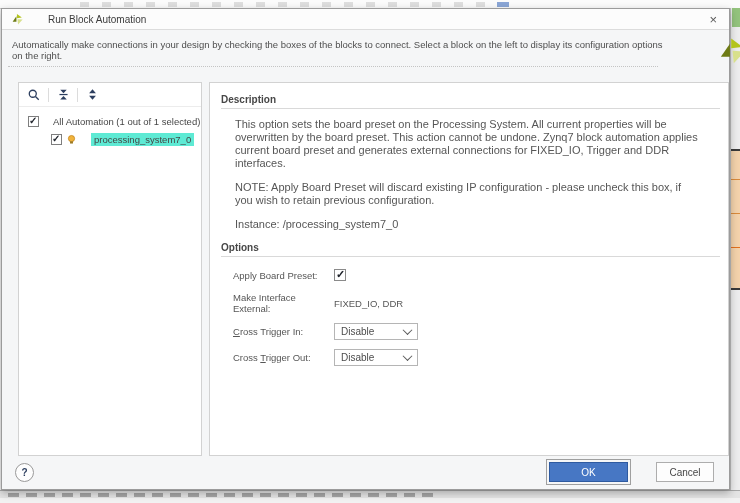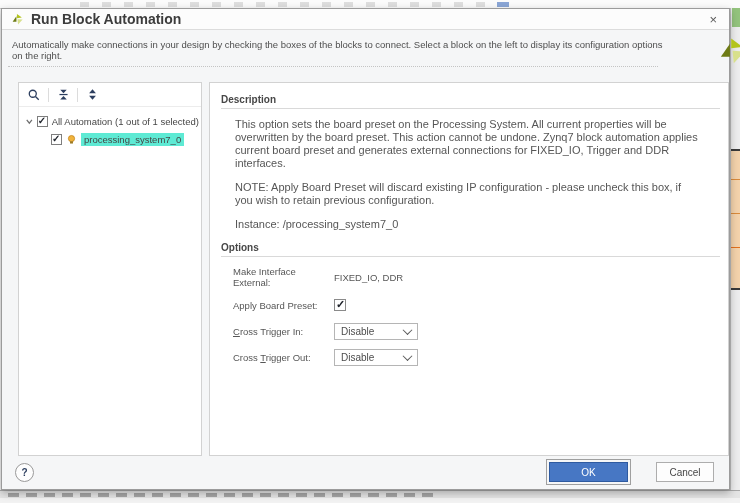--- a/index.html
+++ b/index.html
@@ -22,42 +22,42 @@
   .app-bottom-strip{position:absolute;left:0;top:490px;width:740px;height:13px;background:#e4e4e4;border-top:1px solid #a9a9a9;}
   .app-bottom-strip .smudge{position:absolute;left:8px;top:2px;width:430px;height:4px;
     background:repeating-linear-gradient(90deg,#8f8f8f 0 11px,transparent 11px 18px);opacity:.75;}
   .app-bottom-strip .lower{position:absolute;left:0;top:7px;width:100%;height:6px;background:#f2f2f2;}
 
   
   .dialog{position:absolute;left:1px;top:8px;width:729px;height:482px;background:#f5f6f7;
     border:1px solid #9b9b9b;box-sizing:border-box;box-shadow:0 3px 8px rgba(0,0,0,.28);}
   .titlebar{position:absolute;left:0;top:0;width:100%;height:21px;background:#fcfcfc;
     border-bottom:1px solid #dcdcdc;display:flex;align-items:center;box-sizing:border-box;padding:0 10px 0 9px;}
-  .titlebar .title{font-size:14px;color:#3c3c3c;margin-left:7px;font-weight:bold;}
+  .titlebar .title{font-size:10px;color:#3c3c3c;margin-left:24px;}
   .titlebar .close{margin-left:auto;font-size:13px;line-height:13px;color:#5a5a5a;cursor:default;padding:0 2px;}
   .logo-sm{width:13px;height:13px;display:block;}
   .msg-row{position:absolute;left:0;top:21px;width:100%;height:37px;padding-left:32px;}
   .msg-text{position:absolute;left:10px;top:9px;width:655px;font-size:9.5px;color:#4e4e4e;}
   .msg-sep{position:absolute;left:6px;top:36px;width:650px;border-bottom:1px dotted #c4c4c4;}
   .logo-lg{position:absolute;right:13px;top:6px;width:31px;height:31px;}
 
   
   .left-panel{position:absolute;left:16px;top:73px;width:184px;height:374px;background:#ffffff;
     border:1px solid #d2d2d2;box-sizing:border-box;}
   .panel-toolbar{height:23px;display:flex;align-items:center;padding-left:7px;border-bottom:1px solid #ececec;}
   .tb-icon{width:16px;height:16px;display:flex;align-items:center;justify-content:center;cursor:default;}
   .tb-sep{width:1px;height:14px;background:#dcdcdc;margin:0 6px;}
   .tree{padding:6px 2px 0 4px;font-size:9.5px;color:#464646;}
   .tree-row{display:flex;align-items:center;height:16px;white-space:nowrap;}
   .tree-row.child{margin-left:28px;margin-top:2px;}
   .chev{width:9px;height:9px;margin:0 3px 0 2px;}
   .cbx{width:11px;height:11px;background:#fff;border:1px solid #7e7e7e;box-sizing:border-box;
     position:relative;display:inline-block;flex:0 0 auto;}
   .cbx.checked::after{content:"✓";position:absolute;left:0px;top:-2px;font-size:10px;color:#20242c;font-weight:bold;}
-  .tree-label{margin-left:4px;text-align:center;}
+  .tree-label{margin-left:14px;text-align:center;}
   .tree-label.selected{background:#5eead4;padding:1px 3px;}
   .ip-icon{width:11px;height:11px;margin-left:4px;flex:0 0 auto;}
 
   
   .right-panel{position:absolute;left:207px;top:73px;width:520px;height:374px;background:#ffffff;
     border:1px solid #d2d2d2;box-sizing:border-box;overflow:hidden;}
   .sect-head{font-size:10px;font-weight:bold;color:#474747;margin:11px 0 3px 11px;}
   .sect-rule{height:1px;background:#d9d9d9;margin:0 8px 9px 11px;}
   .desc-body{margin:0 28px 0 25px;font-size:11px;color:#565656;line-height:13px;}
   .desc-body p{margin:0 0 11px 0;max-width:482px;}
@@ -171,26 +171,26 @@
     <div class="desc-body">
       <p>This option sets the board preset on the Processing System. All current properties will be overwritten by the board preset. This action cannot be undone. Zynq7 block automation applies current board preset and generates external connections for FIXED_IO, Trigger and DDR interfaces.</p>
       <p>NOTE: Apply Board Preset will discard existing IP configuration - please uncheck this box, if you wish to retain previous configuration.</p>
       <p>Instance: /processing_system7_0</p>
     </div>
 
     <div class="sect-head">Options</div>
     <div class="sect-rule"></div>
     <div class="opt-grid">
       <div class="opt-row">
+        <span class="opt-label">Apply Board Preset:</span>
+        <span class="opt-cbx checked"></span>
+      </div>
+      <div class="opt-row">
         <span class="opt-label">Make Interface External:</span>
         <span class="opt-value">FIXED_IO, DDR</span>
-      </div>
-      <div class="opt-row">
-        <span class="opt-label">Apply Board Preset:</span>
-        <span class="opt-cbx checked"></span>
       </div>
       <div class="opt-row">
         <span class="opt-label"><span></span><span class="mn">C</span><span>ross Trigger In:</span></span>
         <span class="dropdown">
           <span class="dd-value">Disable</span>
           <span class="dd-chev"></span>
         </span>
       </div>
       <div class="opt-row">
         <span class="opt-label"><span>Cross </span><span class="mn">T</span><span>rigger Out:</span></span>

